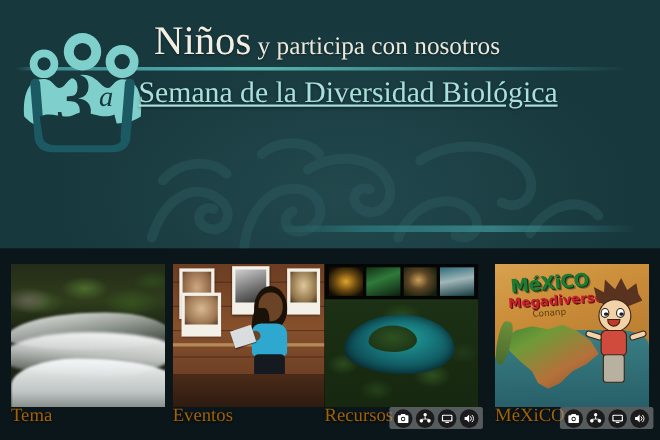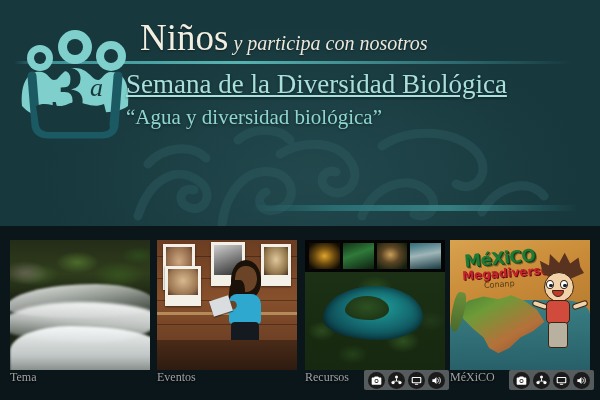--- a/index.html
+++ b/index.html
@@ -40,21 +40,21 @@
   
   .logo{position:absolute;left:14px;top:14px;width:122px;height:128px;}
   .logo svg{display:block;}
 
   
   .t-sumate{
     position:absolute;left:140px;top:16px;
     color:#f2efe2;font-size:37px;line-height:44px;white-space:nowrap;
     text-shadow:0 1px 2px rgba(0,0,0,.45);
   }
-  .t-sumate .sub{font-size:20px;color:#ece9dc;font-style:italic;}
+  .t-sumate .sub{font-size:23px;color:#ece9dc;}
   .t-semana{
     position:absolute;left:126px;top:68px;
     color:#a8e0dc;font-size:27px;line-height:32px;white-space:nowrap;
     text-shadow:0 1px 3px rgba(0,0,0,.5);
     text-decoration:underline;
   }
   .t-quote{
     position:absolute;left:126px;top:104px;
     color:#8fd6d2;font-size:21px;line-height:26px;white-space:nowrap;
     text-shadow:0 1px 3px rgba(0,0,0,.5);
@@ -64,25 +64,25 @@
     color:#f3f0e3;font-size:52px;line-height:58px;white-space:nowrap;
     text-shadow:0 2px 4px rgba(0,0,0,.45);
   }
 
   
   .strip{position:absolute;left:0;top:226px;width:600px;height:174px;background:#0b161b;}
   .card{position:absolute;top:14px;width:140px;height:130px;}
   .card .photo{position:absolute;left:0;top:0;width:140px;height:130px;overflow:hidden;background:#000;}
   .card .label{
     position:absolute;left:0;bottom:-16px;
-    color:#a3a3a3;font-size:12px;line-height:17px;white-space:nowrap;
+    color:#a16207;font-size:17px;line-height:17px;white-space:nowrap;
     text-shadow:0 1px 2px #000;
   }
   .card.c1{left:10px;} .card.c2{left:157px;padding-left:28px;}
-  .card.c3{left:305px;} .card.c4{left:450px;}
+  .card.c3{left:295px;} .card.c4{left:450px;}
 
   
   .iconbar{
     position:absolute;right:-4px;bottom:-20px;height:20px;
     display:flex;align-items:center;gap:3px;padding:0 4px;
     background:rgba(150,150,150,.55);border-radius:2px;
   }
   .ib{width:17px;height:17px;border-radius:50%;background:#1b1b1b;
       display:flex;align-items:center;justify-content:center;}
   .ib svg{display:block;}
@@ -231,21 +231,20 @@
         <text x="36" y="100" font-family="'Liberation Serif',serif" font-size="70" font-weight="bold" fill="#17383d">3</text>
         <text x="76" y="82" font-family="'Liberation Serif',serif" font-size="26" font-style="italic" fill="#17383d">a</text>
       </svg>
     </div>
 
     <div class="t-sumate">
       <span>Niños</span><span class="sub"> y participa con nosotros</span>
     </div>
 
     <div class="t-semana">Semana de la Diversidad Biológica</div>
-    <div class="t-quote">“Agua y diversidad biológica”</div>
   </div>
 
   <div class="strip">
 
     <div class="card c1">
       <div class="photo">
         <div class="river">
           <div class="moss"></div>
             <div class="rock"></div>
           <div class="dark"></div>

